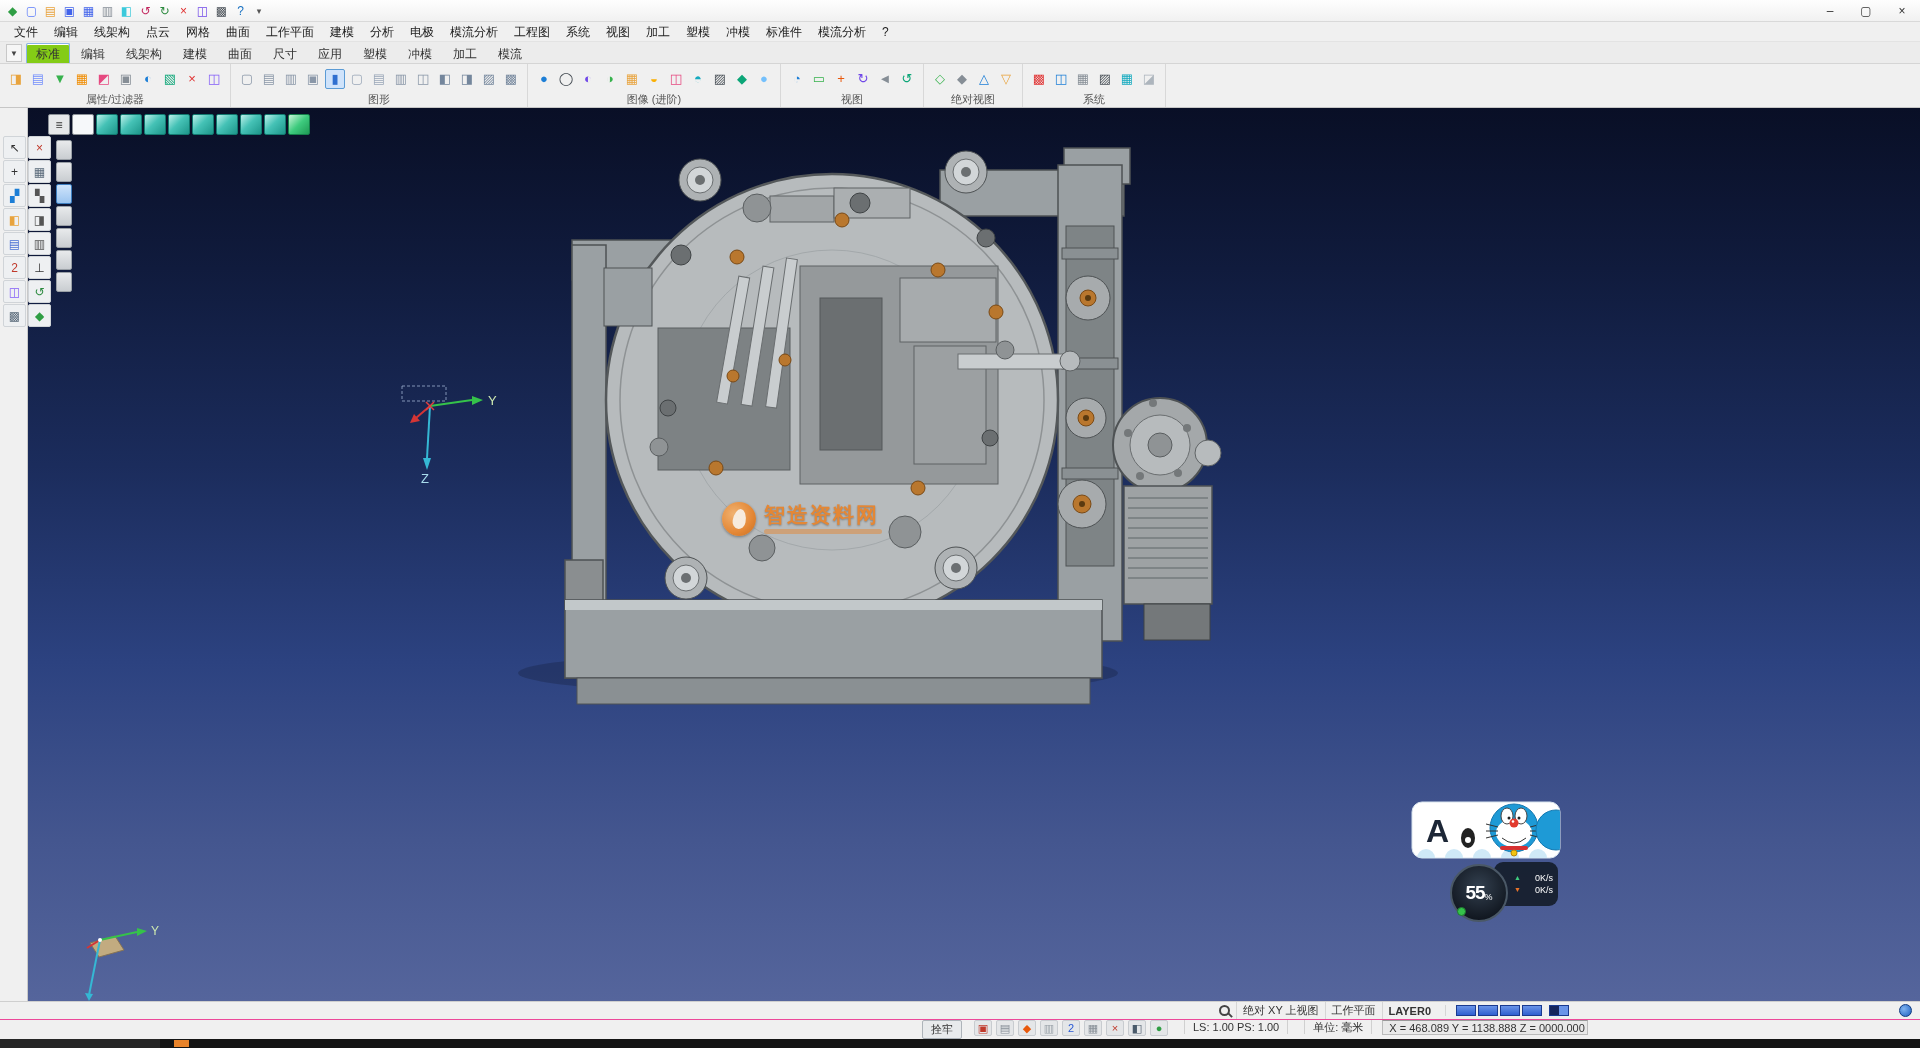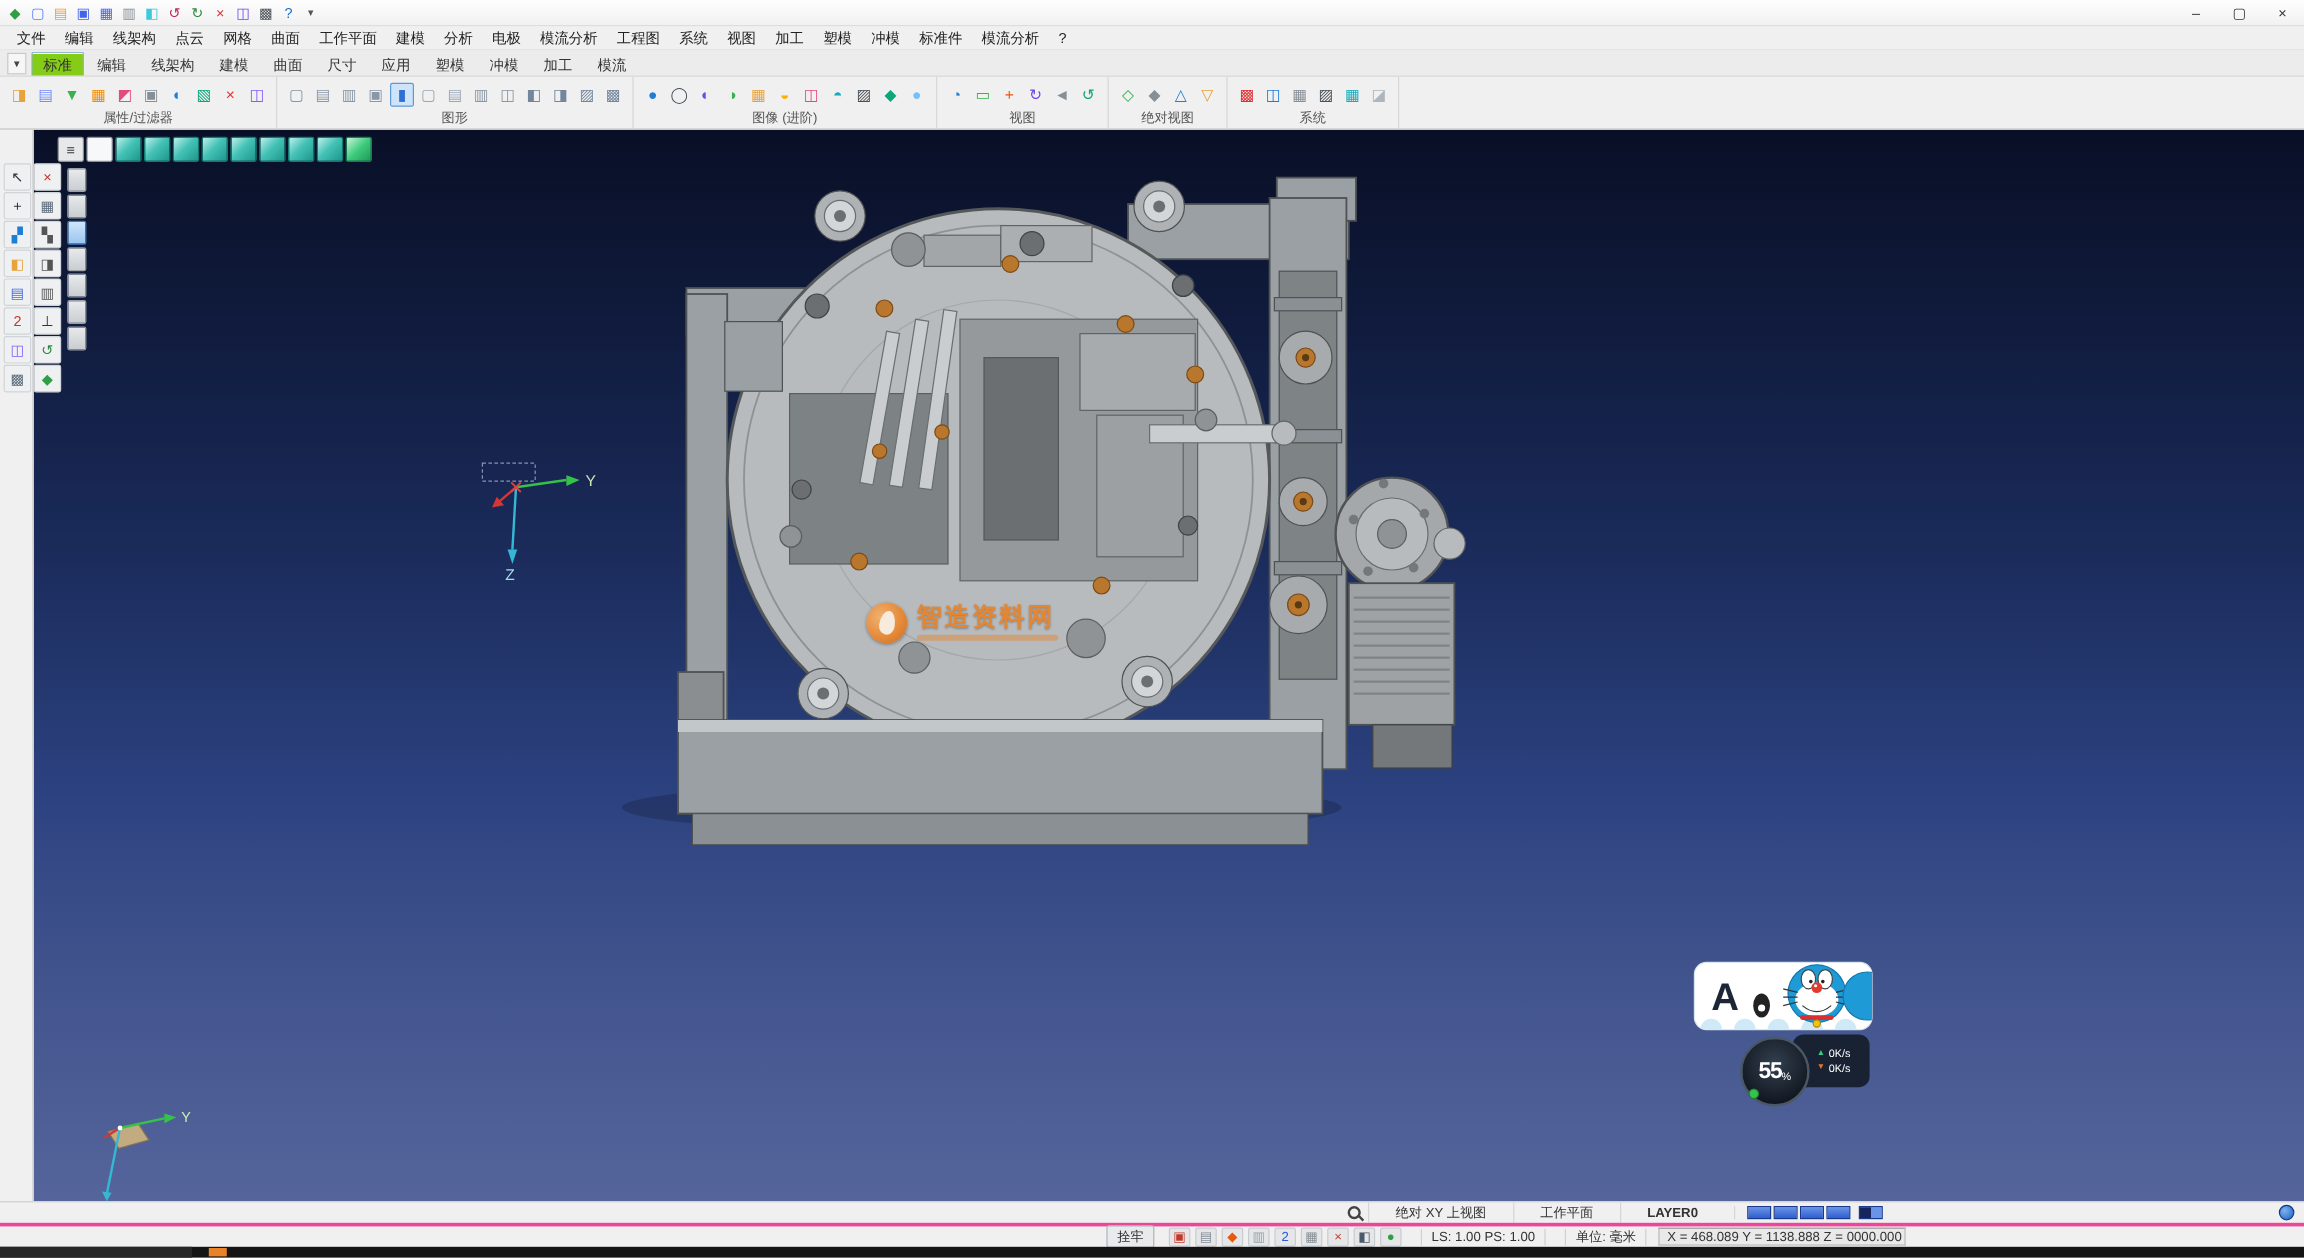--- a/index.html
+++ b/index.html
@@ -57,42 +57,42 @@
 .watermark{position:absolute;left:722px;top:502px;display:flex;gap:8px;align-items:center;z-index:5;opacity:.92}
 .wm-logo{width:34px;height:34px;border-radius:50%;background:radial-gradient(circle at 35% 35%,#f6b26b,#e8832a 60%,#c96a18);position:relative;box-shadow:0 1px 3px rgba(0,0,0,.4)}
 .wm-logo::after{content:"";position:absolute;left:11px;top:7px;width:13px;height:20px;background:#fdf0e0;border-radius:50% 50% 50% 50%/62% 62% 38% 38%;transform:rotate(10deg)}
 .wm-col{display:flex;flex-direction:column}
 .wm-text{color:#e8832a;font-size:21px;font-weight:bold;letter-spacing:2px;text-shadow:0 1px 2px rgba(0,0,0,.35);line-height:22px}
 .wm-sub{height:5px;margin-top:3px;background:rgba(232,131,42,.5);border-radius:3px;width:118px}
 
 
 .dora-card{position:absolute;left:1410px;top:800px;z-index:8}
 .speed-pill{position:absolute;left:1494px;top:862px;width:64px;height:44px;background:rgba(18,26,38,.88);border-radius:9px;z-index:8;display:flex;flex-direction:column;justify-content:center;gap:2px;padding:3px 6px 3px 20px}
-.speed-row{display:flex;align-items:center;gap:3px;color:#fff;font-size:9px;line-height:10px}
+.speed-row{display:flex;align-items:center;gap:14px;color:#fff;font-size:9px;line-height:10px}
 .sarrow{font-size:7px}
 .sarrow.up{color:#3ecb7e}.sarrow.down{color:#e8732a}
 .speed-circle{position:absolute;left:1450px;top:864px;width:58px;height:58px;border-radius:50%;background:radial-gradient(circle at 50% 38%,#33404f,#10161f 78%);border:2px solid #4a5866;z-index:9;display:flex;align-items:center;justify-content:center;color:#fff}
 .speed-circle .pct{font-size:19px;font-weight:bold;letter-spacing:-1px}
 .speed-circle .pctu{font-size:9px;margin-top:7px}
 .speed-circle::after{content:"";position:absolute;left:5px;bottom:4px;width:7px;height:7px;border-radius:50%;background:#35c24a;border:1px solid #1e7a30}
 
 
 .srow1{position:absolute;left:0;top:1001px;width:100%;height:18px;background:#f0f0f0;border-top:1px solid #cfcfcf;display:flex;align-items:center;font-size:11px;color:#333;z-index:20}
 .sp{flex:1}
 .mag-icon{width:11px;height:11px;border:2px solid #444;border-radius:50%;position:relative;margin-right:6px}
 .mag-icon::after{content:"";position:absolute;width:6px;height:2px;background:#444;transform:rotate(45deg);right:-5px;bottom:-2px}
-.s1txt{padding:0 22px;border-left:1px solid #d5d5d5;height:100%;display:flex;align-items:center;white-space:nowrap}
+.s1txt{padding:0 6px;border-left:1px solid #d5d5d5;height:100%;display:flex;align-items:center;white-space:nowrap}
 .s1txt.layer{font-weight:bold}
 .swatches{display:flex;gap:2px;margin-left:8px;padding-left:10px;border-left:1px solid #d5d5d5;align-items:center}
 .swatch{width:20px;height:11px;background:linear-gradient(#6a94e8,#2f5fd0);border:1px solid #1a3a90}
 .swatch[data-kind="split"]{background:linear-gradient(90deg,#16255c 50%,#6a94e8 50%);margin-left:5px}
 .s1gap{width:330px}
 .globe-icon{width:13px;height:13px;border-radius:50%;background:radial-gradient(circle at 35% 35%,#7fb3f0,#1c5fc0);border:1px solid #0f3a80;margin-right:8px}
 
-.srow2{position:absolute;left:0;top:1019px;width:100%;height:20px;background:#f0f0f0;border-top:3px solid #ec4899;display:flex;align-items:center;font-size:11px;color:#333;z-index:20}
+.srow2{position:absolute;left:0;top:1019px;width:100%;height:20px;background:#f0f0f0;border-top:1px solid #ec4899;display:flex;align-items:flex-start;font-size:11px;color:#333;z-index:20}
 .lockbtn{margin-left:922px;padding:1px 8px;border:1px solid #aeb4ba;background:#e8eaec;border-radius:2px;font-size:11px;white-space:nowrap}
 .s2icons{display:flex;gap:4px;margin-left:12px}
 .sicon{width:18px;height:16px;display:flex;align-items:center;justify-content:center;font-size:11px;background:#e4e6e8;border:1px solid #c8ccd0;border-radius:2px}
 .s2txt{margin-left:16px;padding:0 8px;border-left:1px solid #d0d0d0;border-right:1px solid #d0d0d0;height:14px;line-height:14px;white-space:nowrap}
 .coords{margin-left:10px;width:206px;height:15px;line-height:14px;background:#e9e9e9;border:1px solid #bbb;border-top-color:#999;padding:0 6px;font-size:11px;white-space:nowrap}
 
 
 .taskbar{position:absolute;left:0;top:1039px;width:100%;height:9px;background:#141414;display:flex;align-items:center;z-index:20}
 .tb-seg{width:160px;height:100%;background:#262626}
 .tb-app{width:15px;height:7px;background:#e8832a;margin-left:14px}

